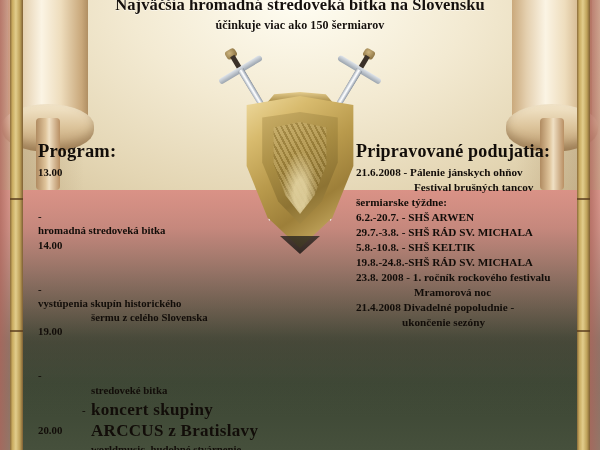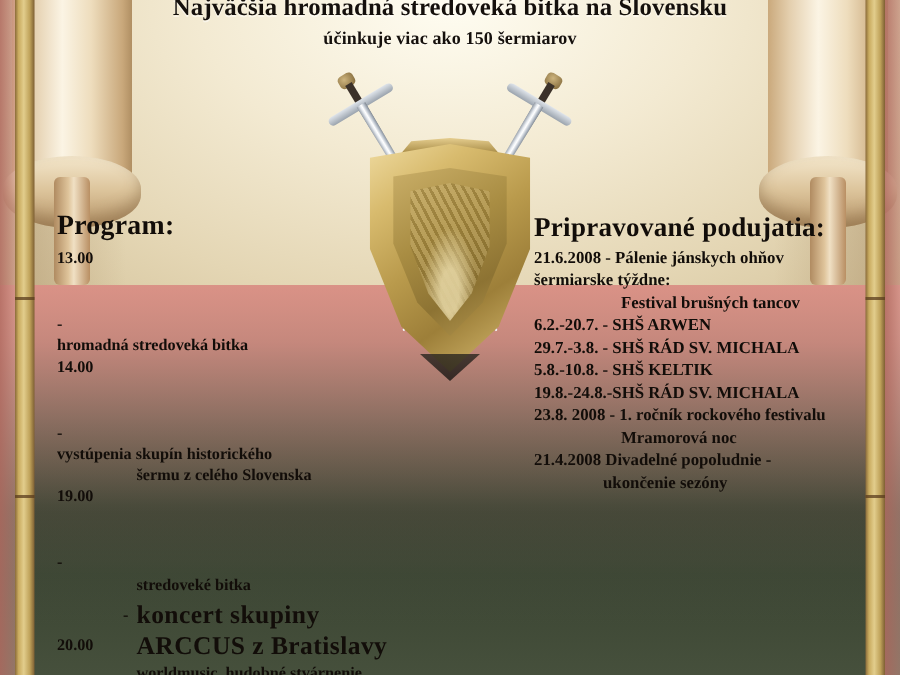--- a/index.html
+++ b/index.html
@@ -268,22 +268,22 @@
         <span style="display:block">ARCCUS z Bratislavy</span>
       </span>
     </div>
     <div class="note">worldmusic, hudobné stvárnenie</div>
     <div class="note">slovenského folklóru</div>
   </div>
 
   <div class="col right">
     <h2>Pripravované podujatia:</h2>
     <div class="rrow">21.6.2008  - Pálenie jánskych ohňov</div>
+    <div class="rrow ind">Festival brušných tancov</div>
     <div class="rrow">šermiarske týždne:</div>
-    <div class="rrow ind">Festival brušných tancov</div>
     <div class="rrow">6.2.-20.7. - SHŠ ARWEN</div>
     <div class="rrow">29.7.-3.8. - SHŠ RÁD SV. MICHALA</div>
     <div class="rrow">5.8.-10.8. - SHŠ KELTIK</div>
     <div class="rrow">19.8.-24.8.-SHŠ RÁD SV. MICHALA</div>
     <div class="rrow">23.8. 2008 - 1. ročník rockového festivalu</div>
     <div class="rrow ind">Mramorová noc</div>
     <div class="rrow">21.4.2008 Divadelné popoludnie -</div>
     <div class="rrow ind2">ukončenie sezóny</div>
   </div>
 

